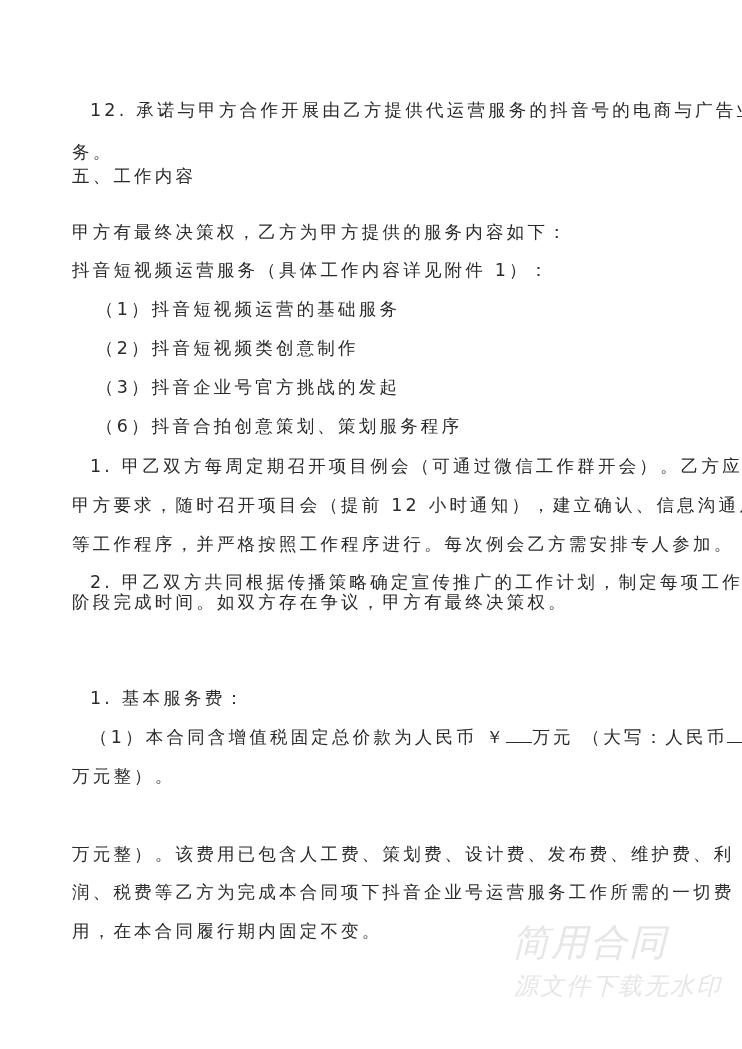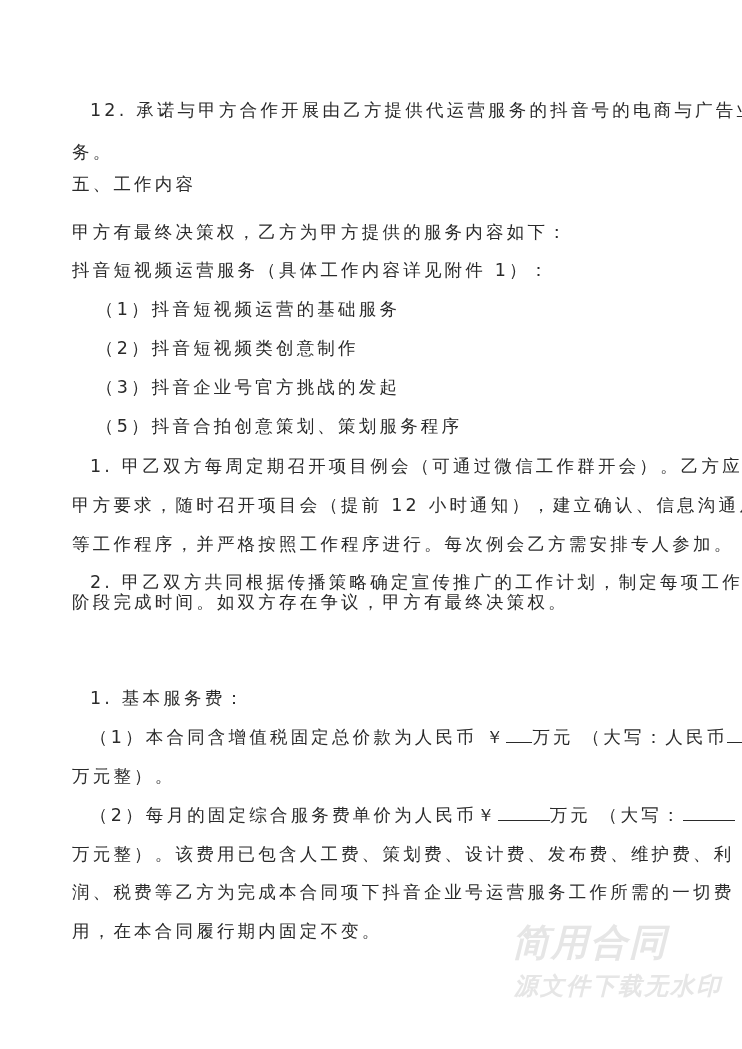--- a/index.html
+++ b/index.html
@@ -3,51 +3,48 @@
   <meta charset="utf-8">
   <style>
     html, body { margin: 0; padding: 0; background: #ffffff; }
     body { width: 742px; height: 1049px; position: relative; overflow: hidden;
       font-family: "DejaVu Sans", "Liberation Sans", sans-serif; color: #2a2a2a; }
     .page { position: absolute; left: 0; top: 0; width: 742px; height: 1049px; }
     .line { position: absolute; left: 72px; font-size: 17.5px; letter-spacing: 3.2px; white-space: nowrap; line-height: 24px; }
     .ind1 { left: 90px; }
     .ind2 { left: 96px; }
     .u { display: inline-block; border-bottom: 1.5px solid #2a2a2a; height: 16px; vertical-align: baseline; }
-    .wm { position: absolute; color: #e6e6e6; font-weight: bold; font-style: italic; white-space: nowrap; }
+    .wm { position: absolute; color: #e6e6e6; font-weight: normal; font-style: italic; white-space: nowrap; }
     .wm1 { left: 512px; top: 918px; font-size: 37px; letter-spacing: 2px; }
     .wm2 { left: 514px; top: 970px; font-size: 24px; letter-spacing: 2px; }
   </style>
 </head>
 <body>
 
 <div class="page">
   <div class="line ind1" style="top:98px">12. 承诺与甲方合作开展由乙方提供代运营服务的抖音号的电商与广告业</div>
   <div class="line" style="top:140px">务。</div>
-  <div class="line" style="top:172px">五、工作内容</div>
+  <div class="line" style="top:164px">五、工作内容</div>
   <div class="line" style="top:220px">甲方有最终决策权，乙方为甲方提供的服务内容如下：</div>
   <div class="line" style="top:258px">抖音短视频运营服务（具体工作内容详见附件 1）：</div>
   <div class="line ind2" style="top:297px">（1）抖音短视频运营的基础服务</div>
   <div class="line ind2" style="top:336px">（2）抖音短视频类创意制作</div>
   <div class="line ind2" style="top:375px">（3）抖音企业号官方挑战的发起</div>
-  <div class="line ind2" style="top:414px">（5）抖音合拍创意策划、策划服务程序</div>
+  <div class="line ind2" style="top:414px">（6）抖音合拍创意策划、策划服务程序</div>
   <div class="line ind1" style="top:454px">1. 甲乙双方每周定期召开项目例会（可通过微信工作群开会）。乙方应按</div>
   <div class="line" style="top:493px">甲方要求，随时召开项目会（提前 12 小时通知），建立确认、信息沟通反馈</div>
   <div class="line" style="top:532px">等工作程序，并严格按照工作程序进行。每次例会乙方需安排专人参加。</div>
   <div class="line ind1" style="top:570px">2. 甲乙双方共同根据传播策略确定宣传推广的工作计划，制定每项工作</div>
   <div class="line" style="top:590px">阶段完成时间。如双方存在争议，甲方有最终决策权。</div>
   <div class="line ind1" style="top:686px">1. 基本服务费：</div>
 
   <div class="line ind1" style="top:725px">
     <span>（1）本合同含增值税固定总价款为人民币 ￥</span><span class="u" style="width:26px"></span><span>万元 （大写：人民币</span><span class="u" style="width:22px"></span>
   </div>
   <div class="line" style="top:764px">万元整）。</div>
 
-  <div class="line ind1" style="top:803px">
-    <span>（2）每月的固定综合服务费单价为人民币￥</span><span class="u" style="width:52px"></span><span>万元 （大写：</span><span class="u" style="width:52px"></span>
-  </div>
   <div class="line" style="top:842px">万元整）。该费用已包含人工费、策划费、设计费、发布费、维护费、利</div>
   <div class="line" style="top:880px">润、税费等乙方为完成本合同项下抖音企业号运营服务工作所需的一切费</div>
   <div class="line" style="top:919px">用，在本合同履行期内固定不变。</div>
 
   <div class="wm wm1">简用合同</div>
   <div class="wm wm2">源文件下载无水印</div>
 </div>
 
 </body></html>

